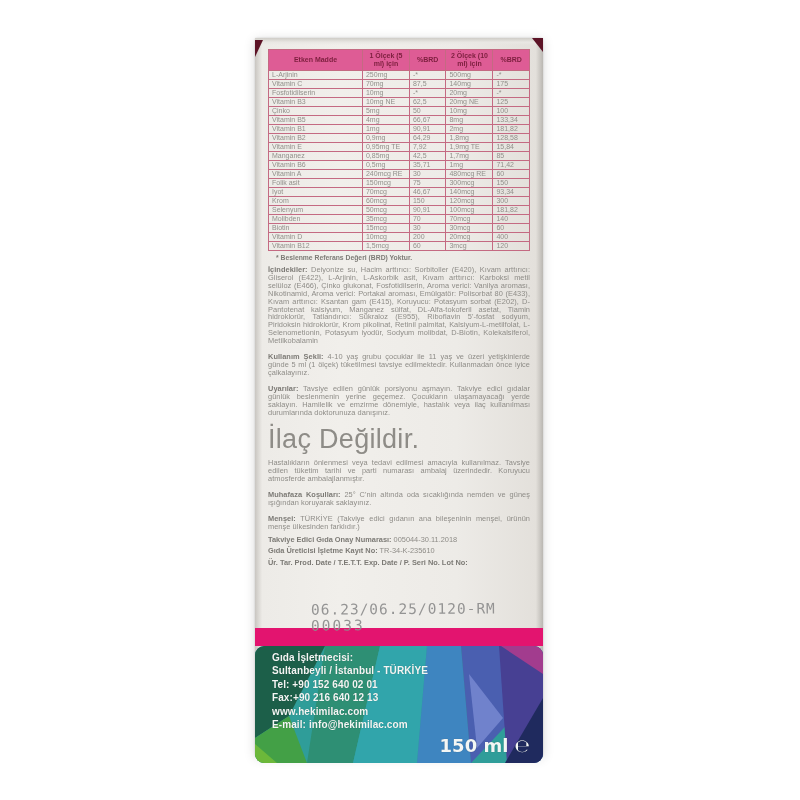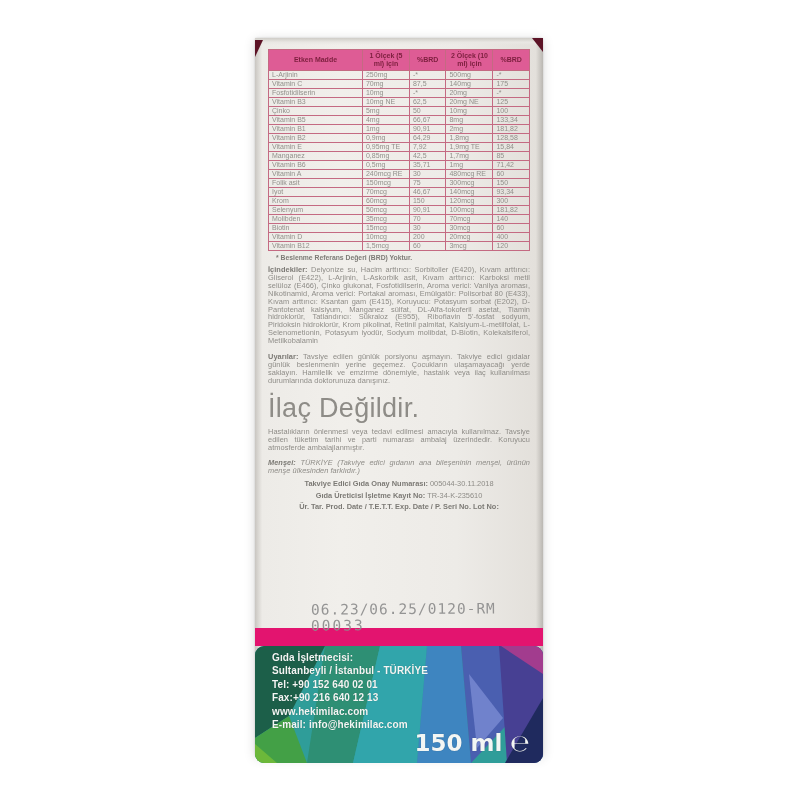--- a/index.html
+++ b/index.html
@@ -35,21 +35,21 @@
     white-space:nowrap; overflow:hidden;
   }
   col.c0{width:36%} col.c1{width:18%} col.c2{width:14%} col.c3{width:18%} col.c4{width:14%}
   .footnote { margin:3px 0 0 8px; font-size:6.8px; font-weight:bold; color:#7d7b76; }
 
   
   .content { position:absolute; left:13px; top:228px; width:262px; color:#8e8c87; }
   .para { font-size:7.4px; line-height:7.9px; text-align:justify; margin-bottom:8px; letter-spacing:.05px; }
   .para b { color:#7c7a75; }
   .h-ilac { font-size:27px; font-weight:400; color:#8e8c87; letter-spacing:.3px; margin:2px 0 4px 0; }
-  .regline { font-size:7.4px; line-height:8.4px; margin-bottom:3px;text-align:center; }
+  .regline { font-size:7.4px; line-height:8.4px; margin-bottom:3px; }
   .regline b { color:#7c7a75; }
 
   
   .stamp {
     position:absolute; left:56px; top:564px; z-index:5;
     font-family:"DejaVu Sans Mono", monospace; color:#8d8d8d;
     font-size:14.5px; line-height:15px; letter-spacing:1px;
     transform:rotate(-.4deg); opacity:.92;
   }
   .stamp .l2 { margin-top:1px; letter-spacing:2px; }
@@ -58,21 +58,21 @@
   .band { position:absolute; left:0; top:590px; width:100%; height:18px; background:#e3146f; }
   .footerart { position:absolute; left:0; top:608px; width:100%; height:117px; overflow:hidden;border-radius:9px; }
   .footerart svg { position:absolute; left:0; top:0; }
   .footertext {
     position:absolute; left:17px; top:5px; color:#f3f6f4; font-weight:bold;
     font-size:10px; line-height:13.4px; text-shadow:0 0 1px rgba(0,0,0,.3);
     letter-spacing:.1px;
   }
   .volume {
     position:absolute; right:13px; bottom:7px; color:#f3f6f4; font-weight:bold;
-    font-size:23px; font-family:"DejaVu Sans","Liberation Sans",sans-serif;
+    font-size:18px; font-family:"DejaVu Sans","Liberation Sans",sans-serif;
     text-shadow:0 0 1px rgba(0,0,0,.3);
     text-align:center;
   }
 </style>
 </head>
 <body>
 
 <div class="box">
   <div class="corner-l"></div>
   <div class="corner-r"></div>
@@ -237,29 +237,31 @@
             <td>120</td>
           </tr>
         </tbody>
     </table>
     <div class="footnote">* Beslenme Referans Değeri (BRD) Yoktur.</div>
   </div>
 
   <div class="content">
     <div class="para"><b>İçindekiler:</b><span> Deiyonize su, Hacim arttırıcı: Sorbitoller (E420), Kıvam arttırıcı: Gliserol (E422), L-Arjinin, L-Askorbik asit, Kıvam arttırıcı: Karboksi metil selüloz (E466), Çinko glukonat, Fosfotidilserin, Aroma verici: Vanilya aroması, Nikotinamid, Aroma verici: Portakal aroması, Emülgatör: Polisorbat 80 (E433), Kıvam arttırıcı: Ksantan gam (E415), Koruyucu: Potasyum sorbat (E202), D-Pantotenat kalsiyum, Manganez sülfat, DL-Alfa-tokoferil asetat, Tiamin hidroklorür, Tatlandırıcı: Sükraloz (E955), Riboflavin 5'-fosfat sodyum, Piridoksin hidroklorür, Krom pikolinat, Retinil palmitat, Kalsiyum-L-metilfolat, L-Selenometionin, Potasyum iyodür, Sodyum molibdat, D-Biotin, Kolekalsiferol, Metilkobalamin</span></div>
 
+    <div class="para"><b>Kullanım Şekli:</b><span> 4-10 yaş grubu çocuklar ile 11 yaş ve üzeri yetişkinlerde günde 5 ml (1 ölçek) tüketilmesi tavsiye edilmektedir. Kullanmadan önce iyice çalkalayınız.</span></div>
 
     <div class="para"><b>Uyarılar:</b><span> Tavsiye edilen günlük porsiyonu aşmayın. Takviye edici gıdalar günlük beslenmenin yerine geçemez. Çocukların ulaşamayacağı yerde saklayın. Hamilelik ve emzirme dönemiyle, hastalık veya ilaç kullanılması durumlarında doktorunuza danışınız.</span></div>
 
     <div class="h-ilac">İlaç Değildir.</div>
 
     <div class="para">Hastalıkların önlenmesi veya tedavi edilmesi amacıyla kullanılmaz. Tavsiye edilen tüketim tarihi ve parti numarası ambalaj üzerindedir. Koruyucu atmosferde ambalajlanmıştır.</div>
 
-
-    <div class="para" style="margin-bottom:5px;font-style:italic;"><b>Menşei:</b><span> TÜRKİYE (Takviye edici gıdanın ana bileşeninin menşei, ürünün menşe ülkesinden farklıdır.)</span></div>
+    <div class="para"><b>Muhafaza Koşulları:</b><span> 25° C'nin altında oda sıcaklığında nemden ve güneş ışığından koruyarak saklayınız.</span></div>
+
+    <div class="para" style="margin-bottom:5px;"><b>Menşei:</b><span> TÜRKİYE (Takviye edici gıdanın ana bileşeninin menşei, ürünün menşe ülkesinden farklıdır.)</span></div>
 
     <div class="regline"><b>Takviye Edici Gıda Onay Numarası:</b><span> 005044-30.11.2018</span></div>
 
     <div class="regline"><b>Gıda Üreticisi İşletme Kayıt No:</b><span> TR-34-K-235610</span></div>
 
     <div class="regline"><b>Ür. Tar. Prod. Date / T.E.T.T. Exp. Date / P. Seri No. Lot No:</b></div>
   </div>
 
   <div class="stamp">
     <div class="l1">06.23/06.25/0120-RM</div>

